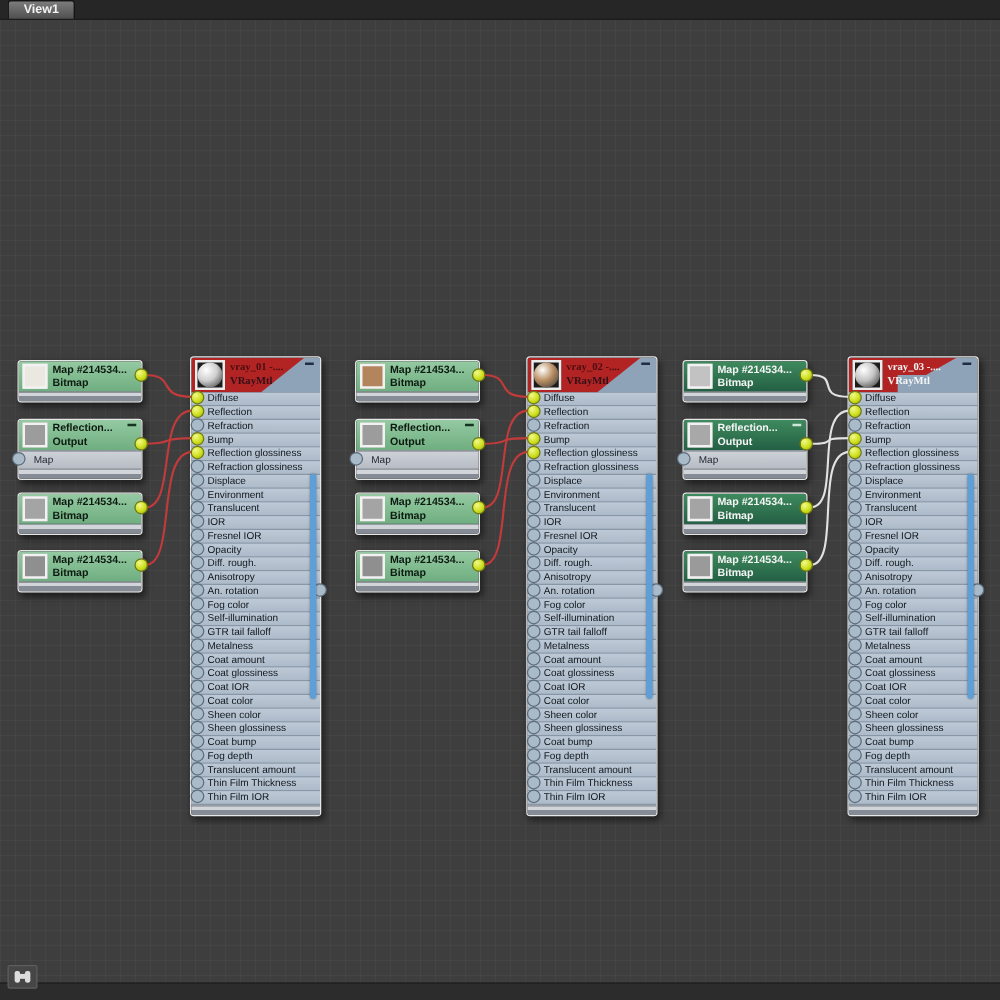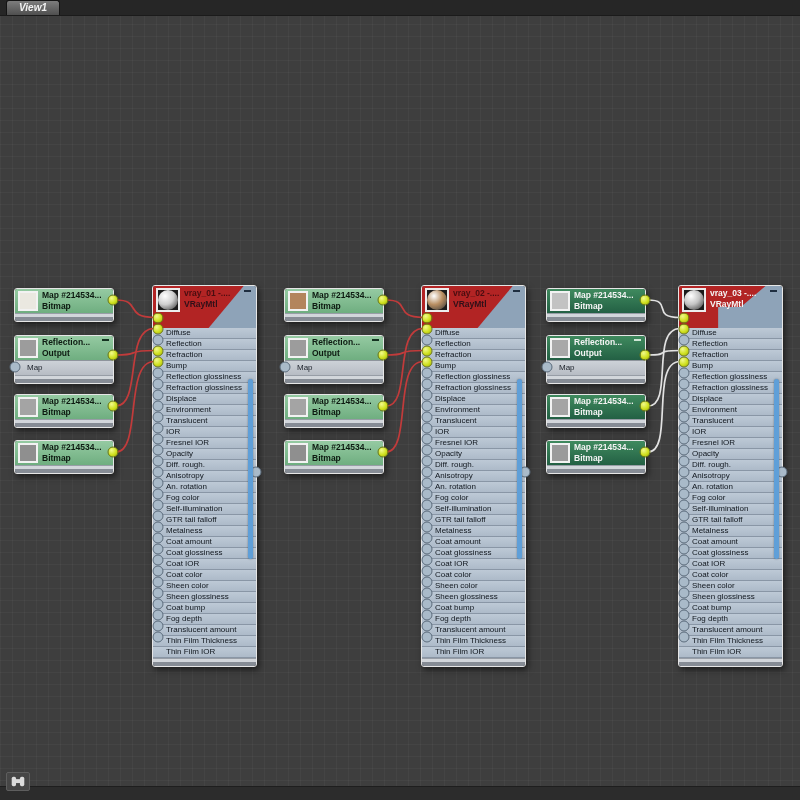--- a/index.html
+++ b/index.html
@@ -7,21 +7,21 @@
     font-family:"Liberation Sans","DejaVu Sans",sans-serif;
     background-color:#3e3e3e;
     background-image:
       linear-gradient(rgba(255,255,255,.030) 1px, transparent 1px),
       linear-gradient(90deg, rgba(255,255,255,.030) 1px, transparent 1px);
     background-size:12px 12px;}
   
   #topbar{position:absolute;left:0;top:0;width:800px;height:15px;background:#262626;border-bottom:1px solid #1b1b1b;z-index:6;}
   #viewtab{position:absolute;left:6px;top:0;height:14px;padding:0 12px;
     background:linear-gradient(#7d7d7d,#4f4f4f);border:1px solid #141414;border-bottom:none;
-    border-radius:3px 3px 0 0;color:#f2f2f2;font-size:10px;font-weight:bold;font-style:italic;line-height:14px;}
+    border-radius:3px 3px 0 0;color:#f2f2f2;font-size:10px;font-weight:bold;line-height:14px;}
   
   #bottombar{position:absolute;left:0;bottom:0;width:800px;height:13px;background:#2c2c2c;border-top:1px solid #1e1e1e;z-index:6;}
   #panbtn{position:absolute;left:6px;bottom:9px;width:24px;height:19px;background:#464646;
     border:1px solid #5e5e5e;border-radius:2px;z-index:7;padding:0;display:flex;align-items:center;justify-content:center;}
   
   #watermark{position:absolute;left:570px;top:692px;font-size:34px;font-weight:bold;
     color:#8a8a8a;letter-spacing:0px;z-index:2;font-family:"DejaVu Sans",sans-serif;}
   
   #nodelayer{position:absolute;inset:0;z-index:1;}
   #wirelayer{position:absolute;inset:0;z-index:3;pointer-events:none;}
@@ -33,21 +33,21 @@
   .light .mhead{background:linear-gradient(#95caa2,#6fae80);color:#0d1a11;}
   .dark  .mhead{background:linear-gradient(#3f8a5e,#236044);color:#f4f4f4;}
   .thumb{width:16px;height:16px;border:2px solid #f2f2f2;margin-left:3px;flex:none;}
   .mtitles{margin-left:4px;font-size:8.5px;font-weight:bold;line-height:11px;white-space:nowrap;}
   .mindash{position:absolute;top:3px;right:4px;width:7px;height:2px;background:#143321;}
   .light .mindash{background:#143321;} .dark .mindash{background:#cfe6d6;}
   .maprow{position:relative;height:14px;background:linear-gradient(#cdd2d8,#b7bcc4);
     color:#20262e;font-size:8px;line-height:14px;padding-left:12px;border-top:1px solid #8e949c;}
   .foot{height:7px;background:linear-gradient(#d2d6db 0 3px,#868c95 3px);border-top:1px solid #979da6;}
   
-  .vhead{position:relative;height:42px;background:#8ea3b8;}
+  .vhead{position:relative;height:28px;background:#8ea3b8;font-family:Liberation Serif, serif;}
   .vhead::before{content:"";position:absolute;inset:0;background:#b22424;}
   .light-clip .vhead::before{clip-path:polygon(0 0,88% 0,54% 100%,0 100%);}
   .dark-clip  .vhead::before{clip-path:polygon(0 0,84% 0,60% 50%,38% 50%,38% 100%,0 100%);}
   .vthumb{position:absolute;left:3px;top:2px;width:20px;height:20px;border:2px solid #ececec;
     background:#1c1c1c;z-index:2;}
   .sphere{width:100%;height:100%;border-radius:50%;}
   .vtitles{position:absolute;left:31px;top:2px;z-index:2;font-size:8.5px;font-weight:bold;line-height:11px;white-space:nowrap;}
   .tdark .vtitles{color:#4a0d10;} .twhite .vtitles{color:#f5f5f5;}
   .tdark .vsub{color:#311018;} .twhite .vsub{color:#f5f5f5;}
   .vmindash{position:absolute;top:4px;right:5px;width:7px;height:2px;background:#1f2e40;z-index:2;}

